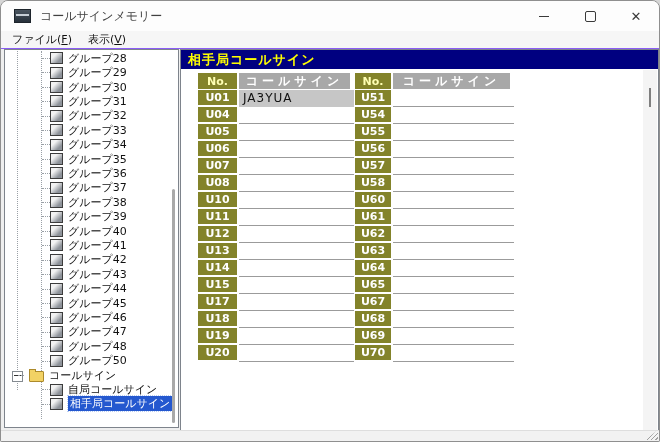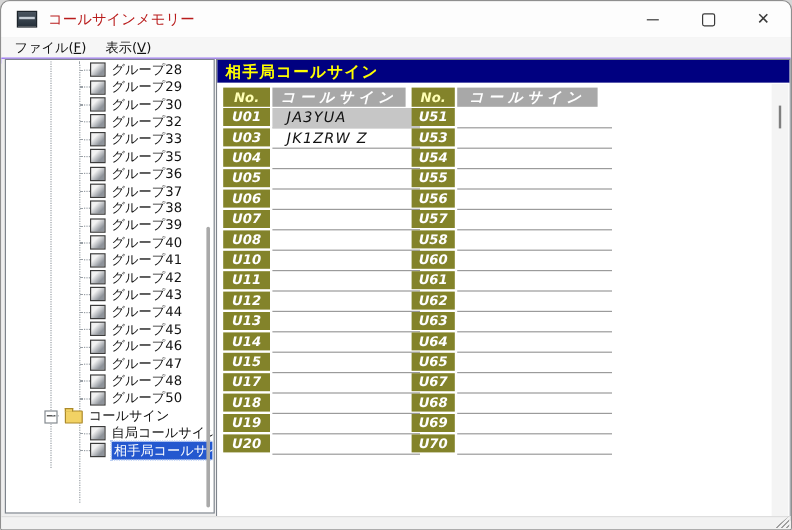--- a/index.html
+++ b/index.html
@@ -7,35 +7,35 @@
     position:relative;width:658px;height:440px;overflow:hidden;
     border:1px solid #8f8f8f;border-radius:8px 8px 2px 2px;
     background:#efefef;
     font-family:"DejaVu Sans","Liberation Sans",sans-serif;
     -webkit-font-smoothing:antialiased;
   }
   
   .titlebar{height:30px;background:#fdfdfd;display:flex;align-items:center;}
   .app-icon{width:15px;height:12px;margin:0 9px 0 13px;background:linear-gradient(#4a5560,#26303a);border:1px solid #1d242b;position:relative;flex:0 0 15px;}
   .app-icon::after{content:"";position:absolute;left:1px;right:1px;top:4px;height:2px;background:#c6ced6;}
-  .title-text{font-size:12px;color:#b91c1c;}
+  .title-text{font-size:12px;color:#404040;}
   .caption-buttons{margin-left:auto;display:flex;height:100%;}
   .cap-btn{width:46px;height:100%;display:flex;align-items:center;justify-content:center;}
   .glyph-min{width:10px;border-top:1px solid #3a3a3a;}
   .glyph-max{width:9px;height:9px;border:1px solid #3a3a3a;border-radius:2px;}
   .glyph-close{font-size:13px;color:#3a3a3a;line-height:1;}
   
   .menubar{height:17px;background:#f6f6f6;display:flex;align-items:center;padding-left:6px;border-bottom:5px solid #8b5cf6;}
   .menu-item{font-size:11px;color:#111;padding:1px 5px;margin-right:6px;white-space:nowrap;}
   .menu-item u{text-decoration:underline;}
   
   .content{position:absolute;top:48px;left:0;right:0;bottom:0;background:#efefef;}
   
   .tree-panel{position:absolute;left:3px;top:0;width:173px;height:377px;background:#fff;border:1px solid #7e848c;overflow:hidden;}
-  .tree-list{position:absolute;inset:1px;overflow:hidden;margin-left:25px;}
+  .tree-list{position:absolute;inset:1px;overflow:hidden;}
   .guide{position:absolute;border-left:1px dotted #9aa0a6;width:0;top:0;}
   .guide-root{left:11px;height:339px;}
   .guide-l2{left:35px;height:368px;}
   .trow{position:relative;height:14.42px;display:flex;align-items:center;font-size:11px;color:#111;cursor:default;}
   .trow.depth2{padding-left:44px;}
   .trow.depth1{padding-left:23px;}
   .stub{position:absolute;left:36px;width:8px;top:7px;border-top:1px dotted #9aa0a6;}
   .stub-root{position:absolute;left:12px;width:6px;top:7px;border-top:1px dotted #9aa0a6;}
   .expander{position:absolute;left:6px;top:3px;width:9px;height:9px;border:1px solid #848a90;background:#fff;}
   .expander::after{content:"";position:absolute;left:1px;right:1px;top:3px;height:1px;background:#333;}
@@ -44,30 +44,30 @@
   .icon-folder::before{content:"";position:absolute;top:-3px;left:-1px;width:5px;height:2px;background:#f2d264;border:1px solid #ac8a2b;border-bottom:none;}
   .tlabel{white-space:nowrap;}
   .trow.selected .tlabel{background:#2458cf;color:#fff;outline:1px dotted #b9cdf2;padding:0 2px;}
   .tree-thumb{position:absolute;right:3px;top:139px;width:3px;height:234px;background:#a9a9a9;border-radius:2px;}
   
   .right-panel{position:absolute;left:179px;top:0;width:477px;height:383px;background:#fff;border:1px solid #7e848c;overflow:hidden;}
   .panel-title{height:19px;background:#000080;color:#ffff00;font-weight:bold;font-size:13px;display:flex;align-items:center;padding-left:7px;letter-spacing:1px;}
   .panel-body{position:absolute;top:19px;left:0;right:0;bottom:0;background:#fff;overflow:hidden;}
   .vscroll-track{position:absolute;top:1px;right:1px;width:14px;bottom:0;background:#f4f4f4;}
   .vscroll-thumb{position:absolute;top:18px;left:6px;width:2px;height:19px;background:#7f7f7f;}
-  .ctable{position:absolute;left:0;top:4px;right:16px;font-style:italic;}
+  .ctable{position:absolute;left:12px;top:4px;right:16px;}
   .hrow,.drow{position:relative;height:17px;}
   .p1{left:5px;width:39px;}
   .p2{left:46px;width:111px;}
   .p3{left:162px;width:36px;}
   .p4{left:200px;width:117px;}
   .hcell-no{position:absolute;top:0;height:16px;background:#83832a;color:#ffffb4;font-weight:bold;font-size:11px;display:flex;align-items:center;justify-content:center;}
   .hcell-cs{position:absolute;top:0;height:16px;background:#a8a8a8;color:#fff;font-weight:bold;font-size:12px;letter-spacing:4px;display:flex;align-items:center;justify-content:center;}
   .cell-no{position:absolute;top:0;height:15px;background:#83832a;color:#fff;font-weight:bold;font-size:11px;display:flex;align-items:center;justify-content:center;text-align:center;}
-  .cell-cs{position:absolute;top:0;height:16px;border-bottom:1px solid #9b9b9b;font-size:12px;color:#111;display:flex;align-items:center;padding-left:12px;letter-spacing:1px;}
+  .cell-cs{position:absolute;top:0;height:16px;border-bottom:1px solid #9b9b9b;font-size:12px;color:#111;display:flex;align-items:center;padding-left:4px;letter-spacing:1px;}
   .cell-cs.selected{background:#c6c6c6;border-bottom-color:#c6c6c6;}
   
   .statusbar{position:absolute;left:0;right:0;bottom:0;height:10px;background:#f2f2f2;border-top:1px solid #dedede;}
   .resize-grip{position:absolute;right:1px;bottom:1px;width:13px;height:10px;
     background:repeating-linear-gradient(135deg,transparent 0 2px,#9f9f9f 2px 3px);
     clip-path:polygon(100% 0,100% 100%,0 100%);}
 </style>
 </head>
 <body>
 
@@ -111,26 +111,36 @@
             <span class="tlabel">グループ29</span>
           </div>
           <div class="trow depth2">
             <span class="stub"></span>
             <span class="icon-card"></span>
             <span class="tlabel">グループ30</span>
           </div>
           <div class="trow depth2">
             <span class="stub"></span>
             <span class="icon-card"></span>
+            <span class="tlabel">グループ31</span>
+          </div>
+          <div class="trow depth2">
+            <span class="stub"></span>
+            <span class="icon-card"></span>
             <span class="tlabel">グループ32</span>
           </div>
           <div class="trow depth2">
             <span class="stub"></span>
             <span class="icon-card"></span>
             <span class="tlabel">グループ33</span>
+          </div>
+          <div class="trow depth2">
+            <span class="stub"></span>
+            <span class="icon-card"></span>
+            <span class="tlabel">グループ34</span>
           </div>
           <div class="trow depth2">
             <span class="stub"></span>
             <span class="icon-card"></span>
             <span class="tlabel">グループ35</span>
           </div>
           <div class="trow depth2">
             <span class="stub"></span>
             <span class="icon-card"></span>
             <span class="tlabel">グループ36</span>
@@ -234,26 +244,20 @@
             <div class="hcell-cs p4">コールサイン</div>
           </div>
           <div id="table-rows">
               <div class="drow">
                 <div class="cell-no p1">U01</div>
                 <div class="cell-cs p2 selected">JA3YUA</div>
                 <div class="cell-no p3">U51</div>
                 <div class="cell-cs p4"></div>
               </div>
               <div class="drow">
-                <div class="cell-no p1">U03</div>
-                <div class="cell-cs p2">JK1ZRW Z</div>
-                <div class="cell-no p3">U53</div>
-                <div class="cell-cs p4"></div>
-              </div>
-              <div class="drow">
                 <div class="cell-no p1">U04</div>
                 <div class="cell-cs p2"></div>
                 <div class="cell-no p3">U54</div>
                 <div class="cell-cs p4"></div>
               </div>
               <div class="drow">
                 <div class="cell-no p1">U05</div>
                 <div class="cell-cs p2"></div>
                 <div class="cell-no p3">U55</div>
                 <div class="cell-cs p4"></div>

